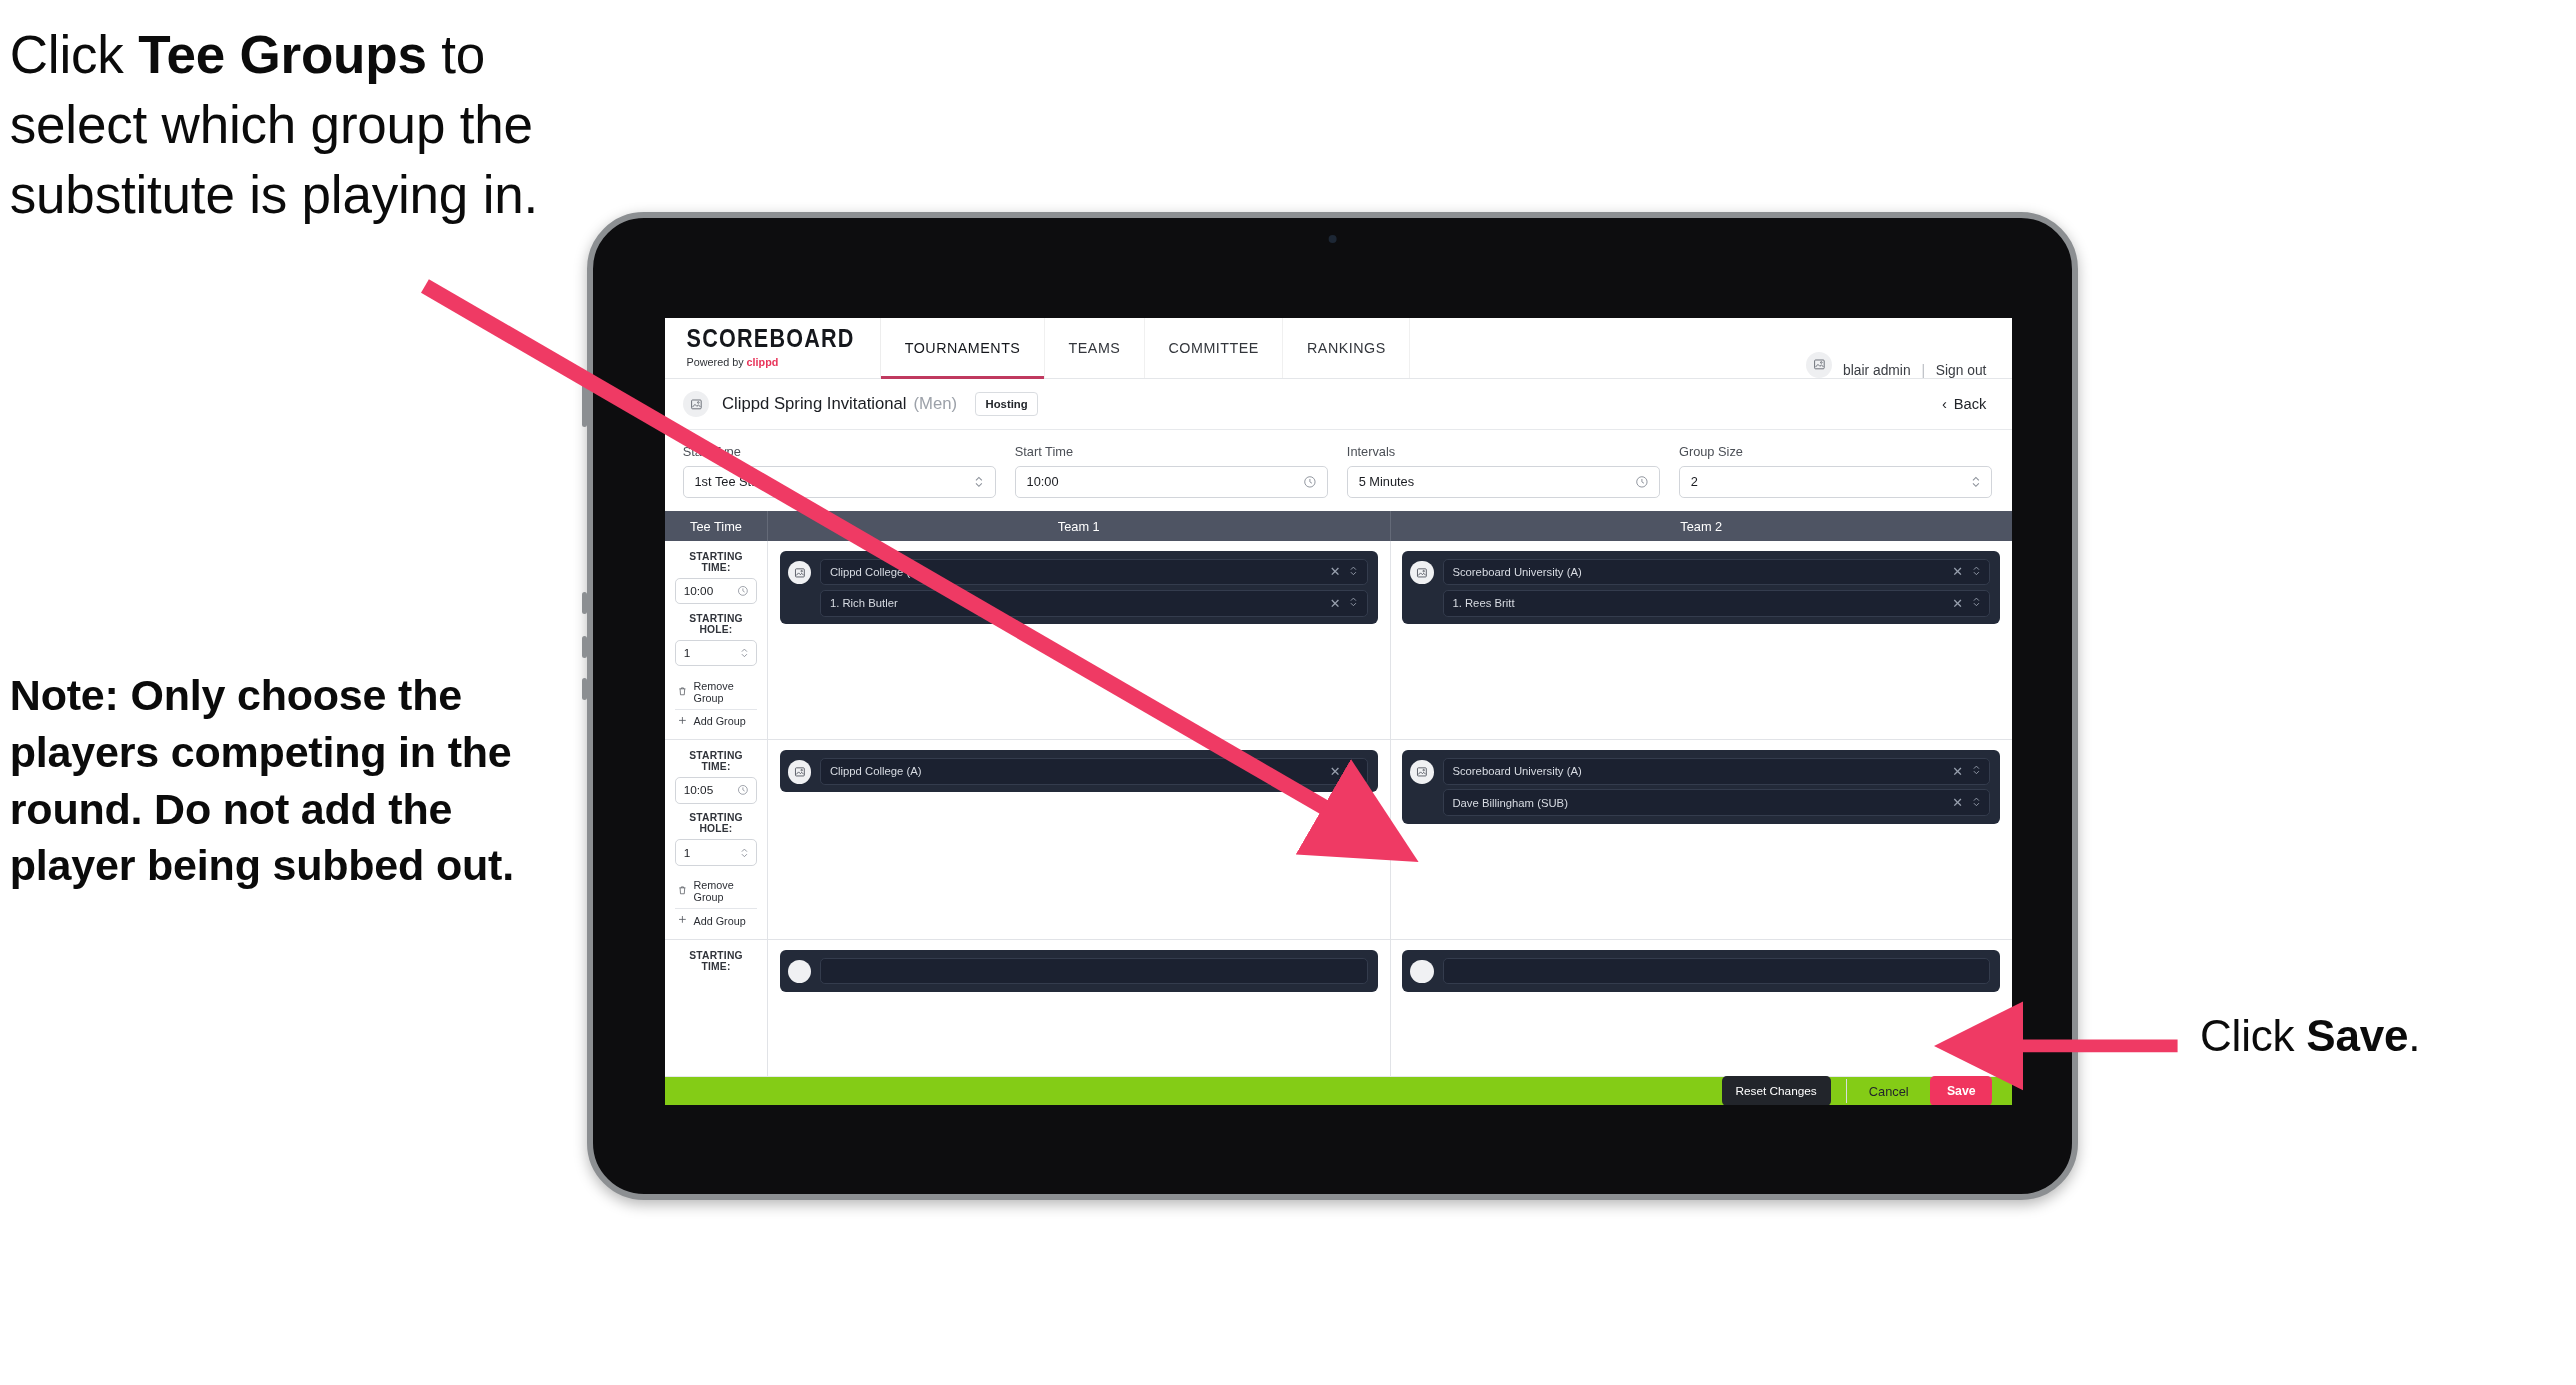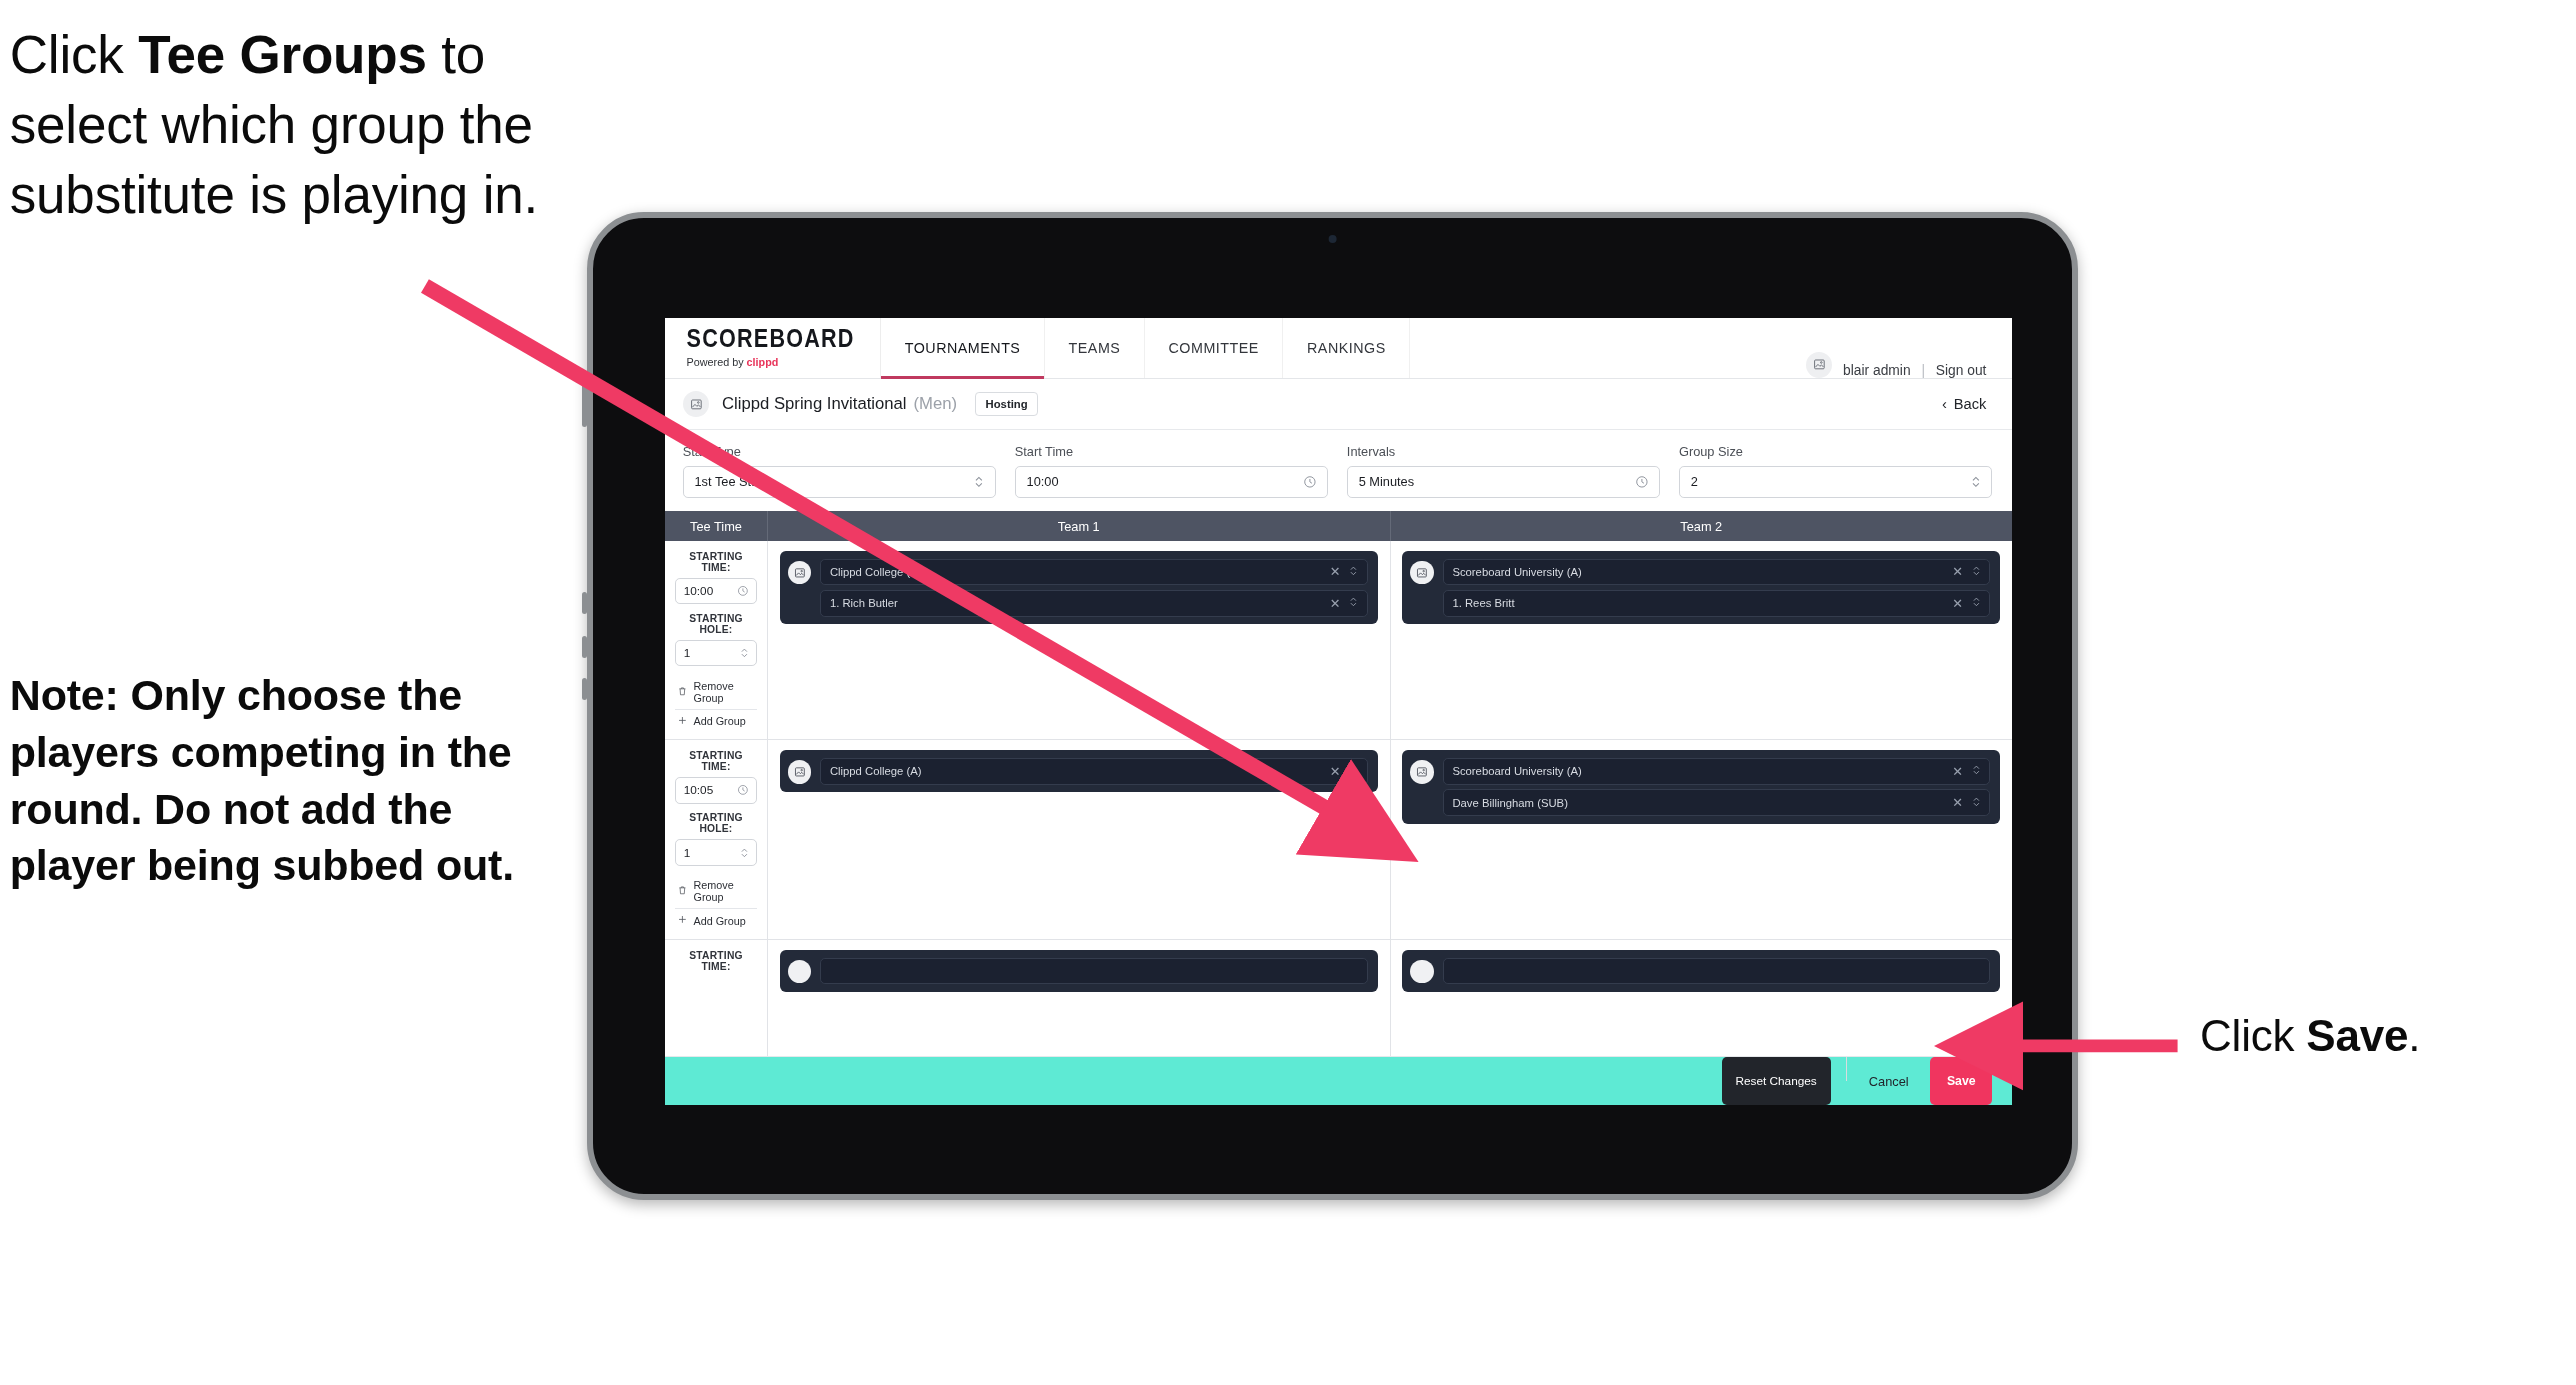--- a/index.html
+++ b/index.html
@@ -264,24 +264,24 @@
     font-size: 11.3px;
     color: #d7dbe2;
     cursor: pointer;
   }
   .pill .ptxt { flex: 1 1 auto; overflow: hidden; white-space: nowrap; text-overflow: ellipsis; }
   .pill .pact { display: flex; align-items: center; gap: 8.8px; color: #98a0ae; }
   .pill .x-ico { font-size: 12.8px; }
 
   
   #footer {
-    height: 49px; flex: 0 0 auto;
+    height: 29px; flex: 0 0 auto;
     border-top: 1px solid #e6e8eb;
-    background: #5eead4;
-    display: flex; justify-content: flex-end;
+    background: #84cc16;
+    display: flex; align-items: center; justify-content: flex-end;
     gap: 15.7px; padding: 0 19.7px;
   }
   #reset-btn {
     background: #22252b; color: #fff;
     border: none; border-radius: 4.9px;
     padding: 7.9px 13.8px; font-size: 11.8px;
     font-family: "Liberation Sans", sans-serif;
     cursor: pointer;
   }
   #footer-sep { width: 1px; height: 23.6px; background: #d9dcdf; }

